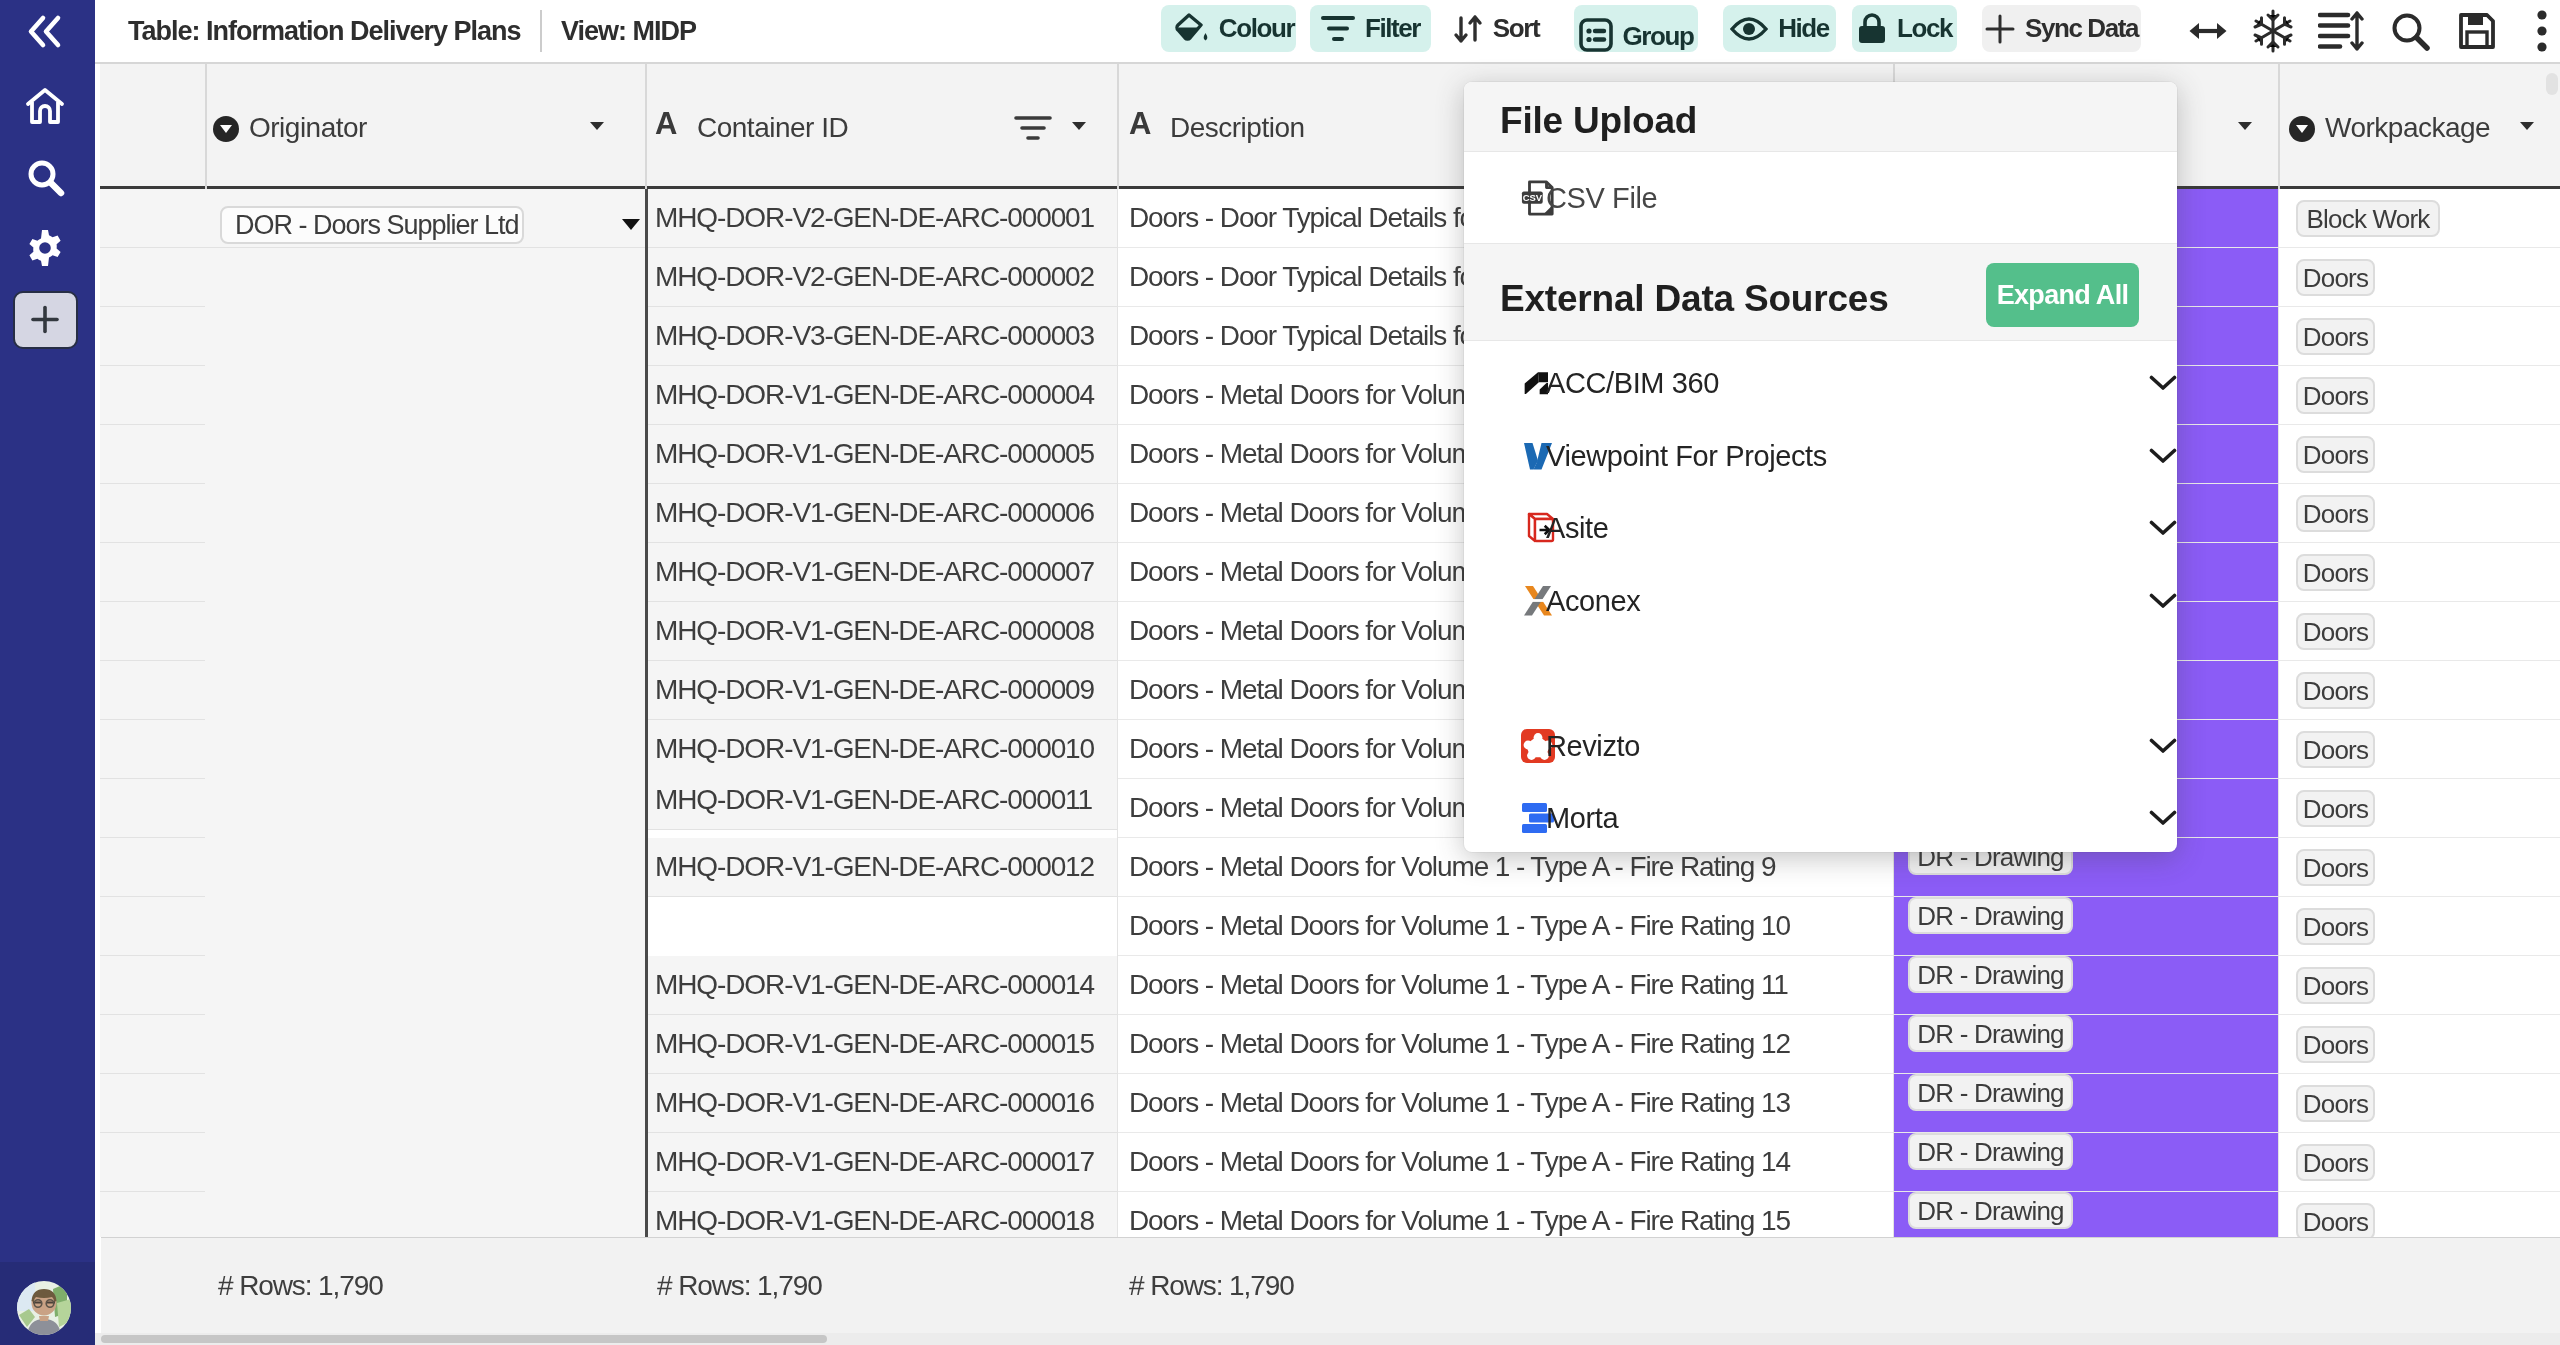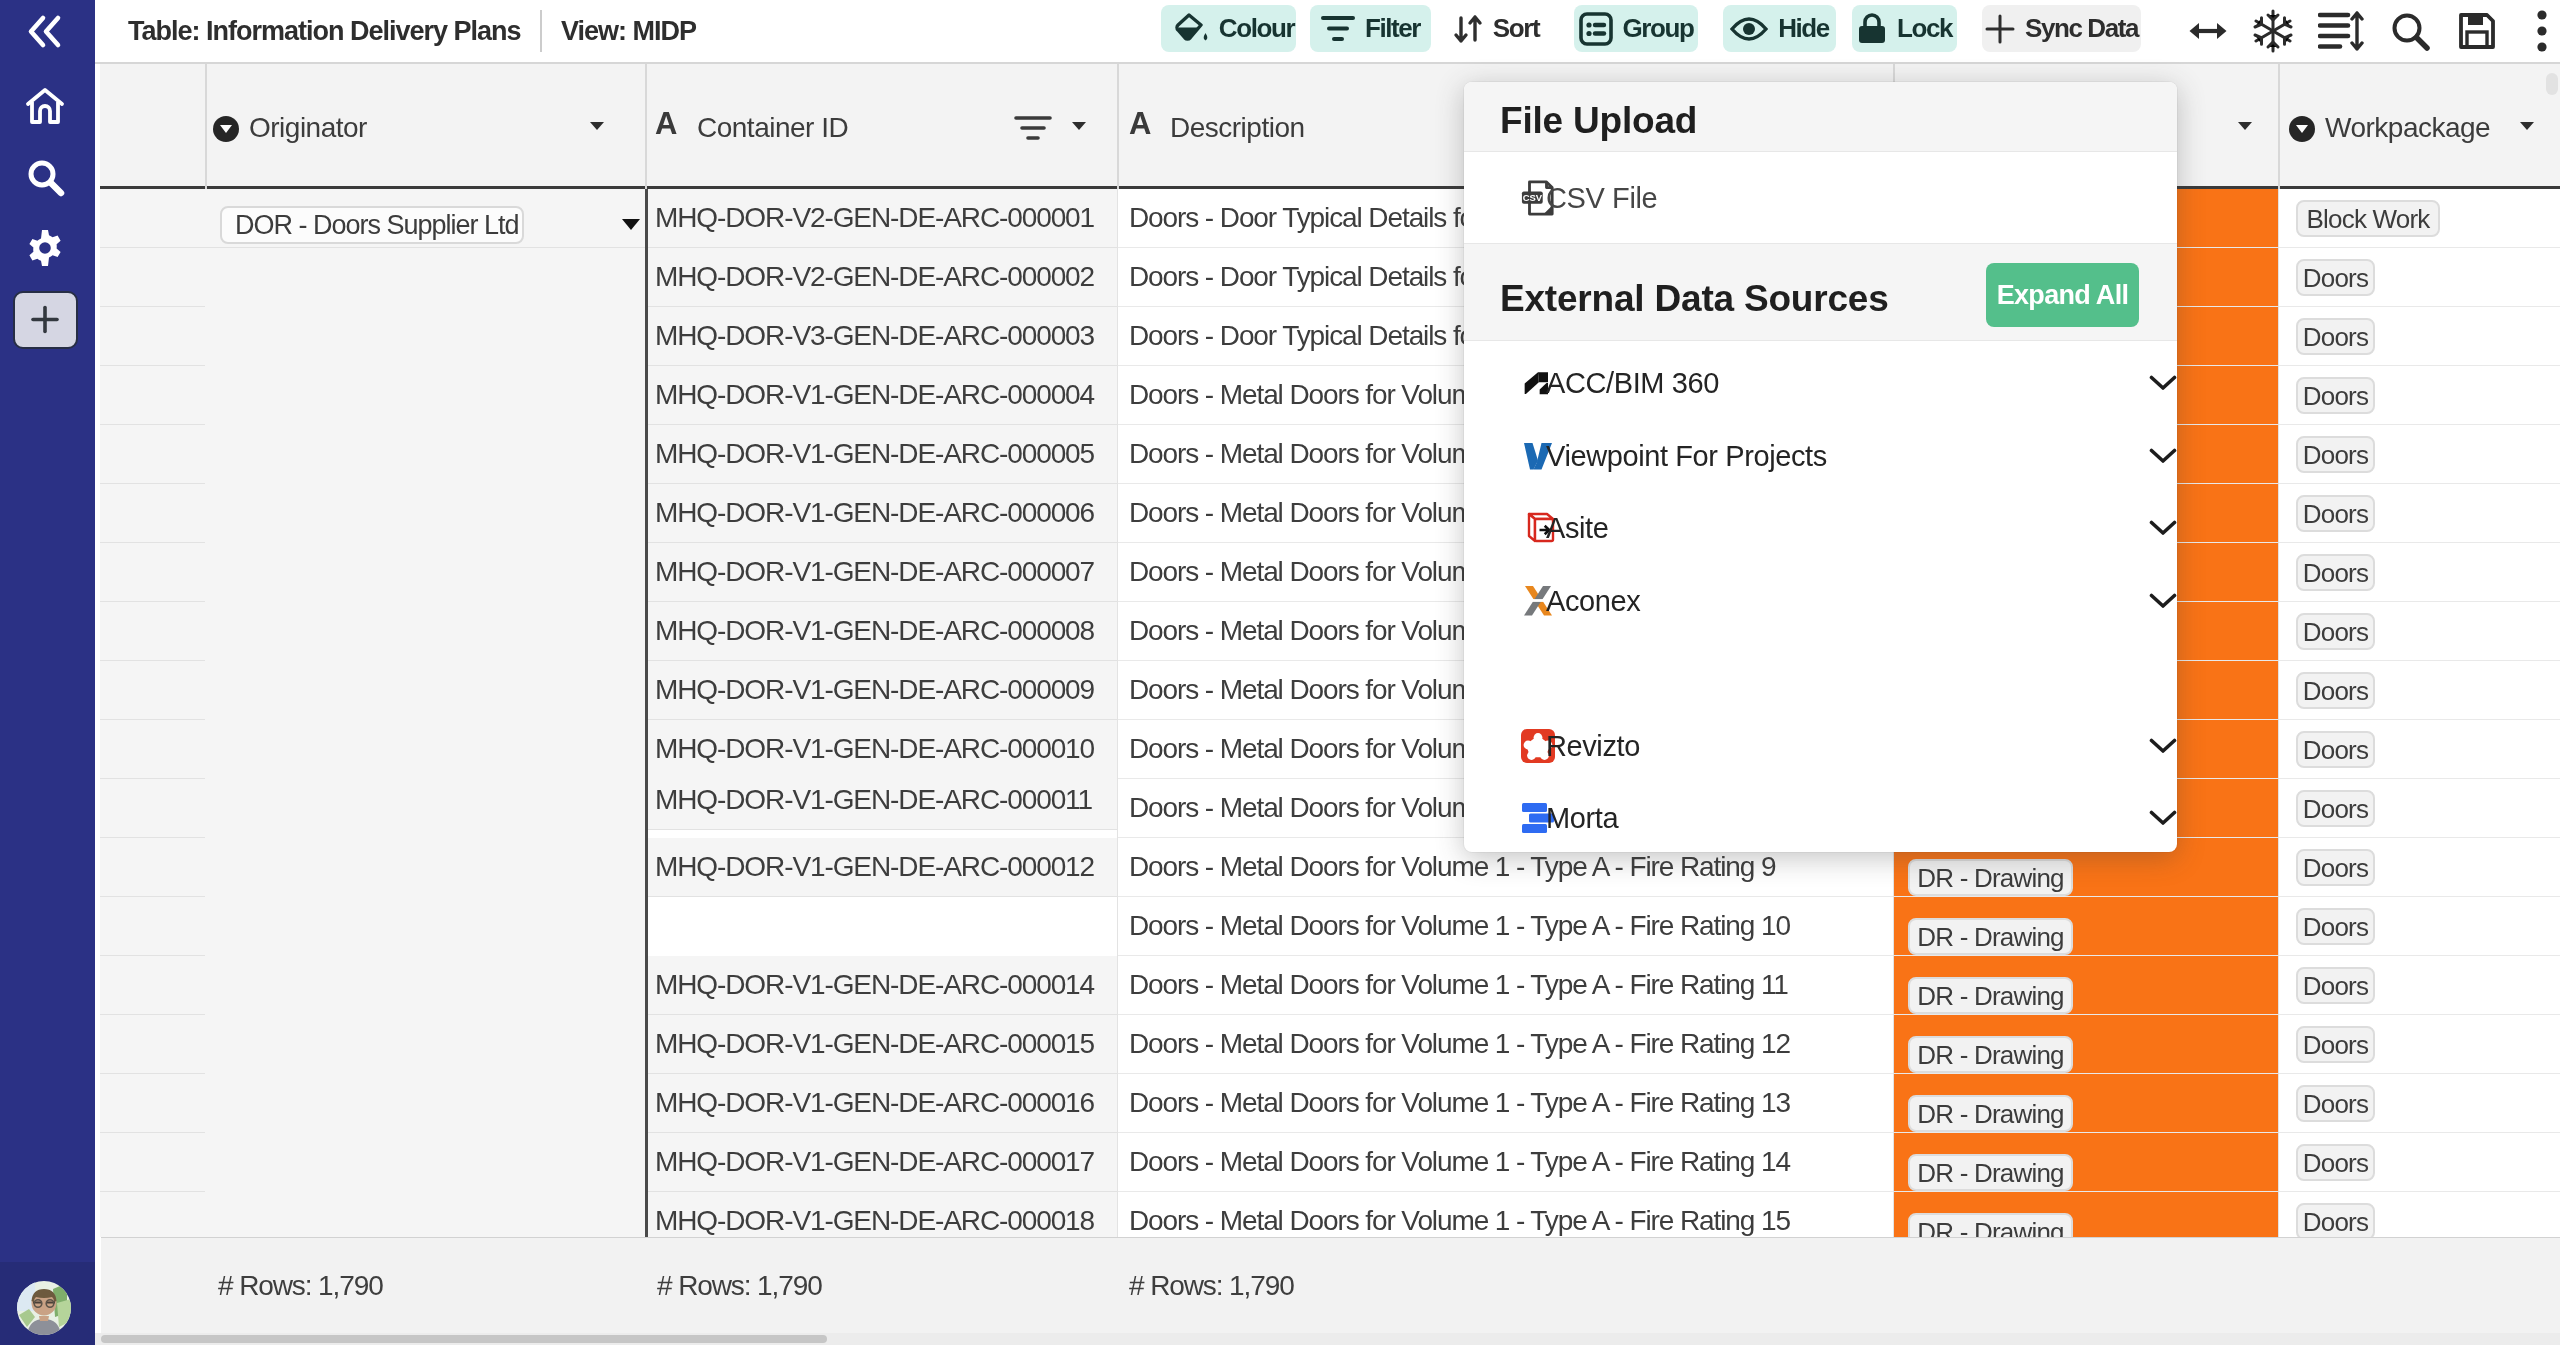--- a/index.html
+++ b/index.html
@@ -34,22 +34,22 @@
   border-left:6.5px solid transparent; border-right:6.5px solid transparent; border-top:8px solid #fff; }
 .aico { position:absolute; font-size:31px; font-weight:bold; color:#3a3a3a; }
 
 #gbody { position:absolute; left:95px; top:189px; width:2465px; height:1048px; overflow:hidden; }
 .cell { position:absolute; height:59px; }
 .hcell { left:5px; width:105px; background:#f5f5f5; border-bottom:1px solid #e2e2e2; }
 .ccell { left:550px; width:472px; background:#f5f5f5; border-bottom:1px solid #e2e2e2;
   display:flex; align-items:center; }
 .dcell { left:1022px; width:776px; background:#fff; border-bottom:1px solid #e9e9e9;
   display:flex; align-items:center; }
-.rcell { left:1798px; width:385px; background:#f97316; border-bottom:1px solid #e9e9e9;
-  display:flex; align-items:flex-end; }
+.rcell { left:1798px; width:385px; background:#8b5cf6; border-bottom:1px solid #e9e9e9;
+  display:flex; align-items:flex-start; }
 .wcell { left:2183px; width:282px; background:#fff; border-bottom:1px solid #e9e9e9;
   display:flex; align-items:center; }
 #origcol { position:absolute; left:110px; top:0; width:440px; height:1048px; background:#f5f5f5; }
 #origrow1border { position:absolute; left:5px; top:58px; width:545px; height:1px; background:#e2e2e2; }
 .ctext { margin-left:10px; font-size:28px; color:#3d3d3d; letter-spacing:-1.1px; white-space:nowrap;}
 .dtext { margin-left:12px; font-size:28px; color:#3d3d3d; letter-spacing:-1.1px; white-space:nowrap;}
 .chip { display:block; height:37px; line-height:35px; background:#f2f2f2; border:2px solid #dcdcdc;
   border-radius:8px; font-size:26px; color:#3c3c3c; text-align:center; letter-spacing:-0.8px; white-space:nowrap; overflow:hidden;}
 .drchip { margin-left:15px; width:165px; }
 .bwchip { margin-left:18px; width:144px; }
@@ -391,21 +391,21 @@
     </svg>
   Filter</div>
 <div class="tbtn" style="left:1446px; width:100px; color:#2e2e2e;">
   <svg width="30" height="30" viewBox="0 0 30 30">
       <g stroke="#2e2e2e" stroke-width="3.4" stroke-linecap="round" stroke-linejoin="round">
         <path d="M8 27 L8 4 M8 27 L3 21 M8 27 L13 21"></path>
         <path d="M22 3 L22 26 M22 3 L17 9 M22 3 L27 9"></path>
       </g>
     </svg>
   Sort</div>
-<div class="tbtn teal" style="left:1574px; width:124px;">
+<div class="tbtn teal" style="left:1574px; width:124px;align-items:flex-end;">
   <svg width="34" height="34" viewBox="0 0 34 34">
       <rect x="2" y="2" width="30" height="30" rx="6" fill="none" stroke="#173431" stroke-width="3.6"></rect>
       <circle cx="10" cy="13" r="2.6" fill="#173431"></circle>
       <circle cx="10" cy="21.5" r="2.6" fill="#173431"></circle>
       <line x1="16" y1="13" x2="25" y2="13" stroke="#173431" stroke-width="4.4" stroke-linecap="round"></line>
       <line x1="16" y1="21.5" x2="25" y2="21.5" stroke="#173431" stroke-width="4.4" stroke-linecap="round"></line>
     </svg>
   Group</div>
 <div class="tbtn teal" style="left:1723px; width:113px;">
   <svg width="38" height="28" viewBox="0 0 38 28">

